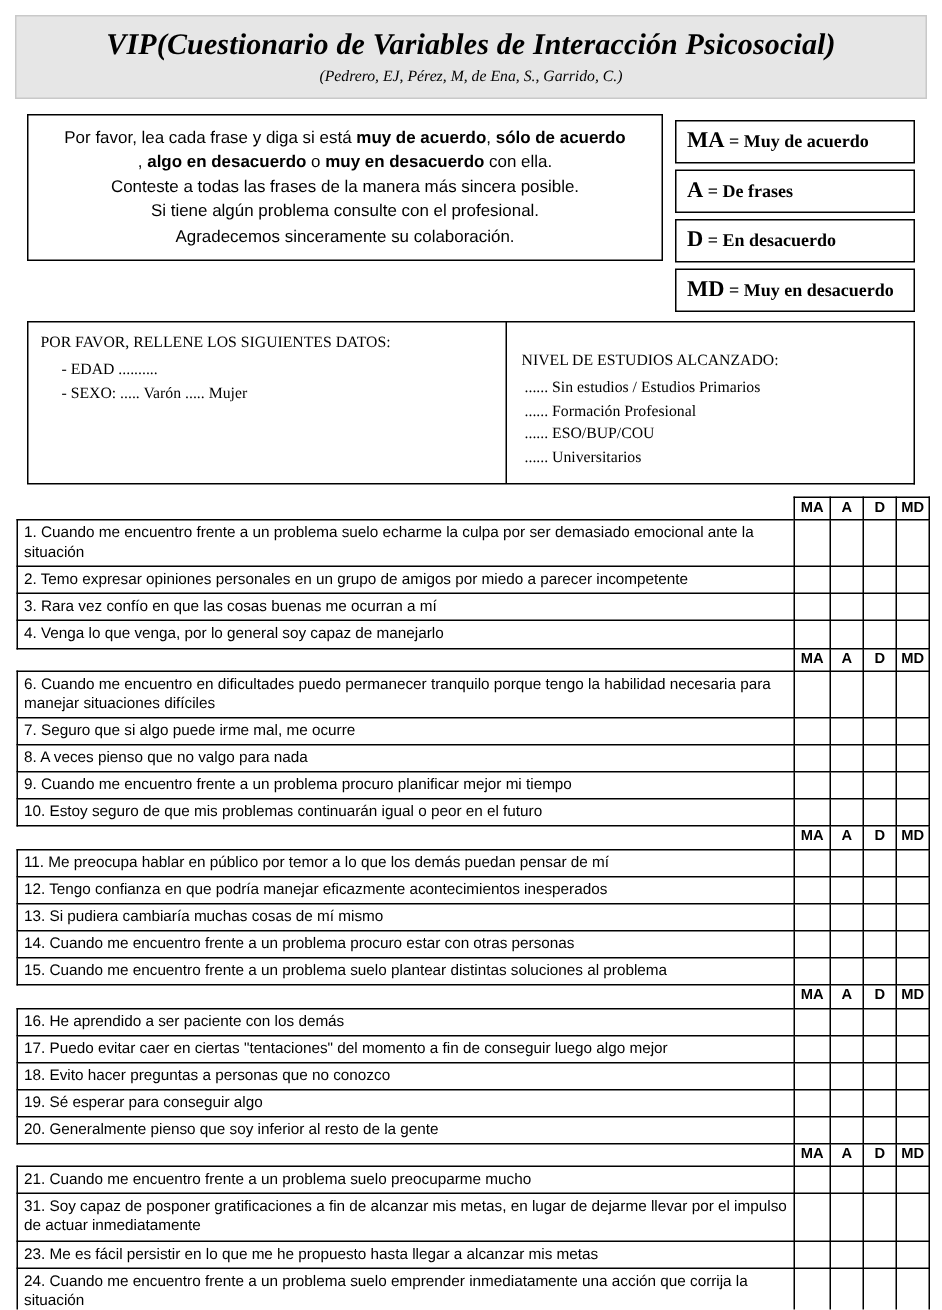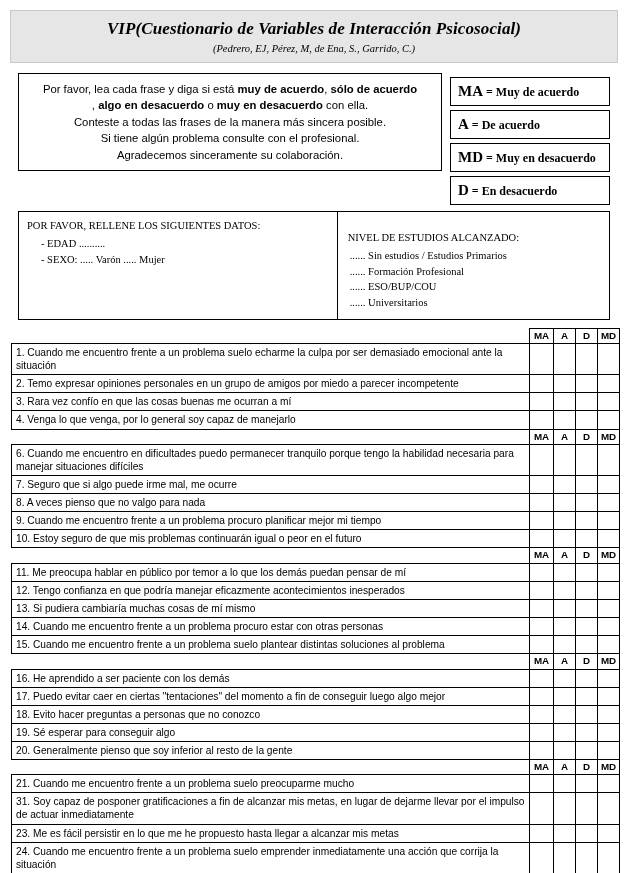--- a/index.html
+++ b/index.html
@@ -24,21 +24,21 @@
     background: #e6e6e6;
     border: 1px solid #c9c9c9;
     text-align: center;
     padding: 8px 6px 8px 6px;
     margin: 4px 0 10px 0;
   }
   .title-main {
     font-family: "Liberation Serif", serif;
     font-style: italic;
     font-weight: bold;
-    font-size: 17px;
+    font-size: 20px;
     letter-spacing: 0.1px;
   }
   .title-sub {
     font-family: "Liberation Serif", serif;
     font-style: italic;
     font-size: 10.5px;
     margin-top: 4px;
   }
 
   
@@ -150,23 +150,23 @@
     <div class="instructions">
       <div><span>Por favor, lea cada frase y diga si está </span><b>muy de acuerdo</b><span>, </span><b>sólo de acuerdo</b></div>
       <div><span>, </span><b>algo en desacuerdo</b><span> o </span><b>muy en desacuerdo</b><span> con ella.</span></div>
       <div>Conteste a todas las frases de la manera más sincera posible.</div>
       <div>Si tiene algún problema consulte con el profesional.</div>
       <div>Agradecemos sinceramente su colaboración.</div>
     </div>
 
     <div class="legend">
       <div class="legend-row"><span class="code">MA</span><span> = Muy de acuerdo</span></div>
-      <div class="legend-row"><span class="code">A</span><span> = De acuerdo</span></div>
+      <div class="legend-row"><span class="code">A</span><span> = De frases</span></div>
+      <div class="legend-row"><span class="code">D</span><span> = En desacuerdo</span></div>
       <div class="legend-row"><span class="code">MD</span><span> = Muy en desacuerdo</span></div>
-      <div class="legend-row"><span class="code">D</span><span> = En desacuerdo</span></div>
     </div>
   </div>
 
   <div class="databoxes">
     <div class="box-left">
       <div class="lead">POR FAVOR, RELLENE LOS SIGUIENTES DATOS:</div>
       <div class="field">-        EDAD ..........</div>
       <div class="field">-        SEXO:     ..... Varón     ..... Mujer</div>
     </div>
     <div class="box-right">

